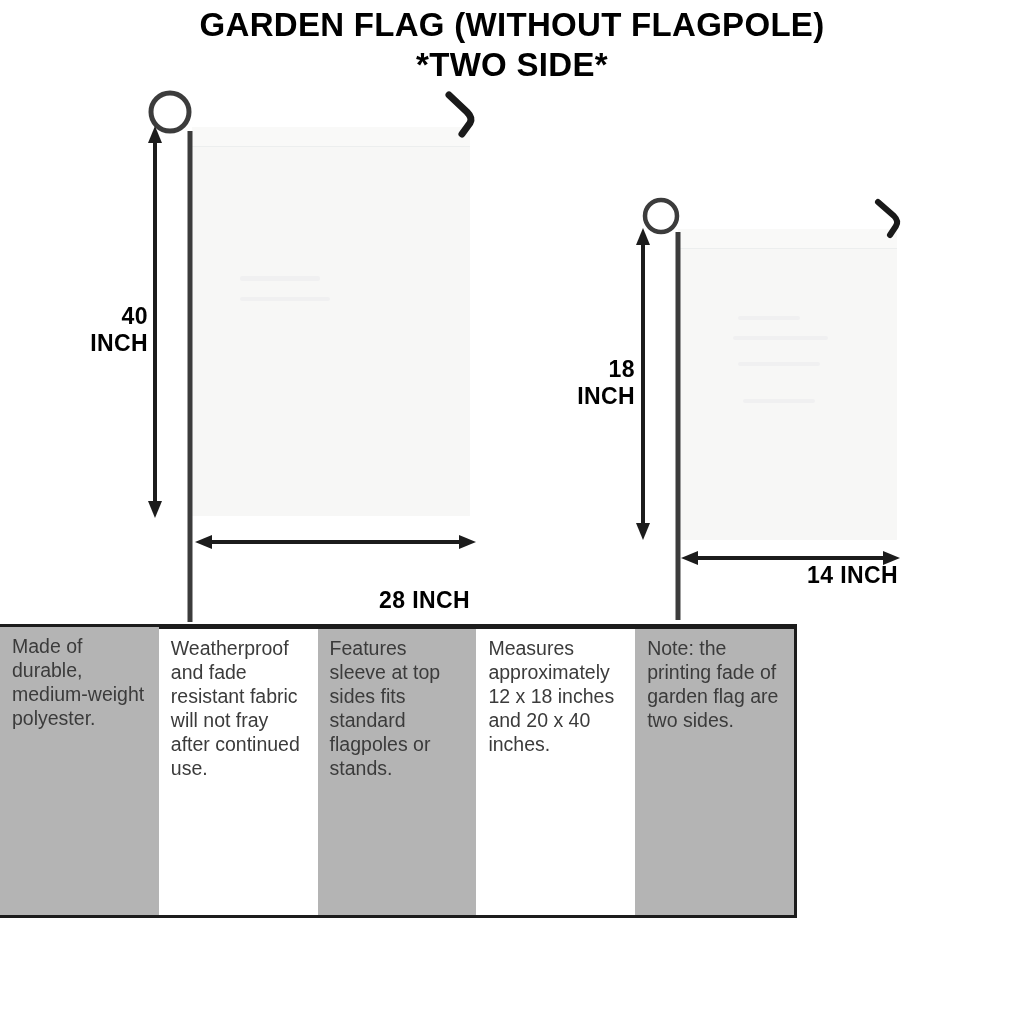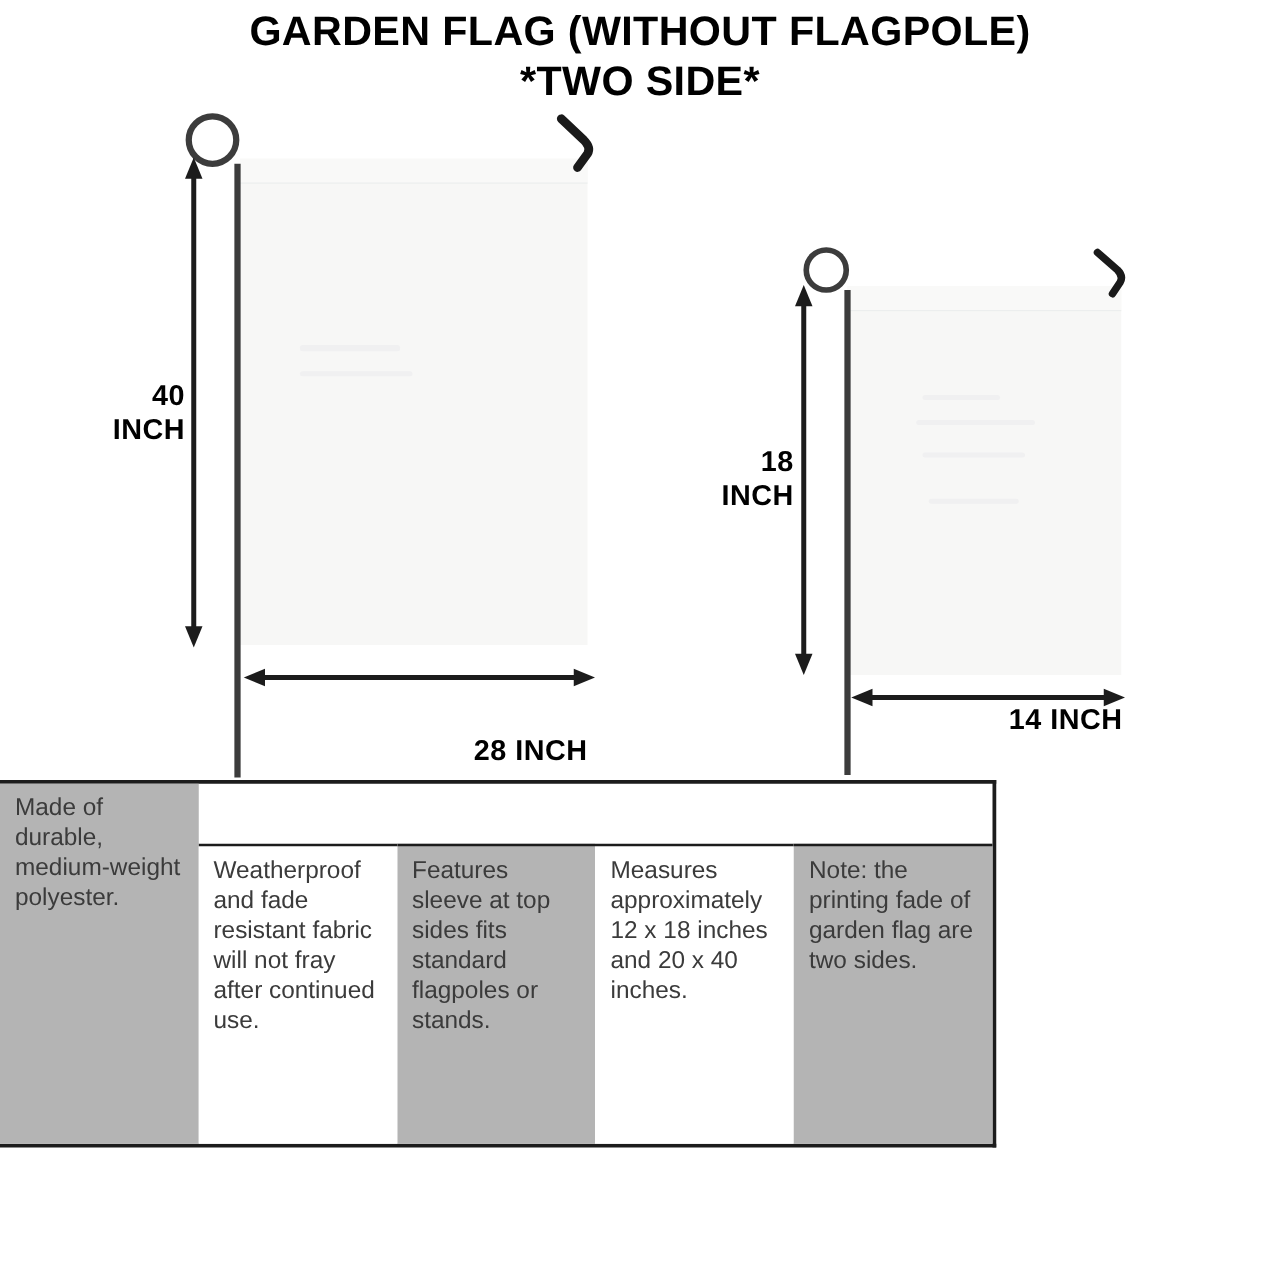--- a/index.html
+++ b/index.html
@@ -48,21 +48,21 @@
     position:absolute; left:0; top:624px; width:797px; height:294px;
     box-sizing:border-box; border:3px solid var(--border-color); border-left:none;
     display:flex; flex-direction:row; background:#ffffff;
   }
   .feature-row {
     flex:1; background:var(--row-plain); color:var(--feature-text);
     font-size:19.5px; line-height:24px; padding:7px 14px 0 12px;
     box-sizing:border-box; overflow:hidden;
   }
   .feature-row.shaded { background:var(--row-shaded); }
-  .feature-row + .feature-row { border-top:2.5px solid var(--border-color);margin-top:48px; }
+  .feature-row + .feature-row { border-top:2.5px solid var(--border-color); }
 </style>
 </head>
 <body>
 
 <div class="canvas">
 
   <div class="title">
     <div>GARDEN FLAG (WITHOUT FLAGPOLE)</div>
     <div>*TWO SIDE*</div>
   </div>

